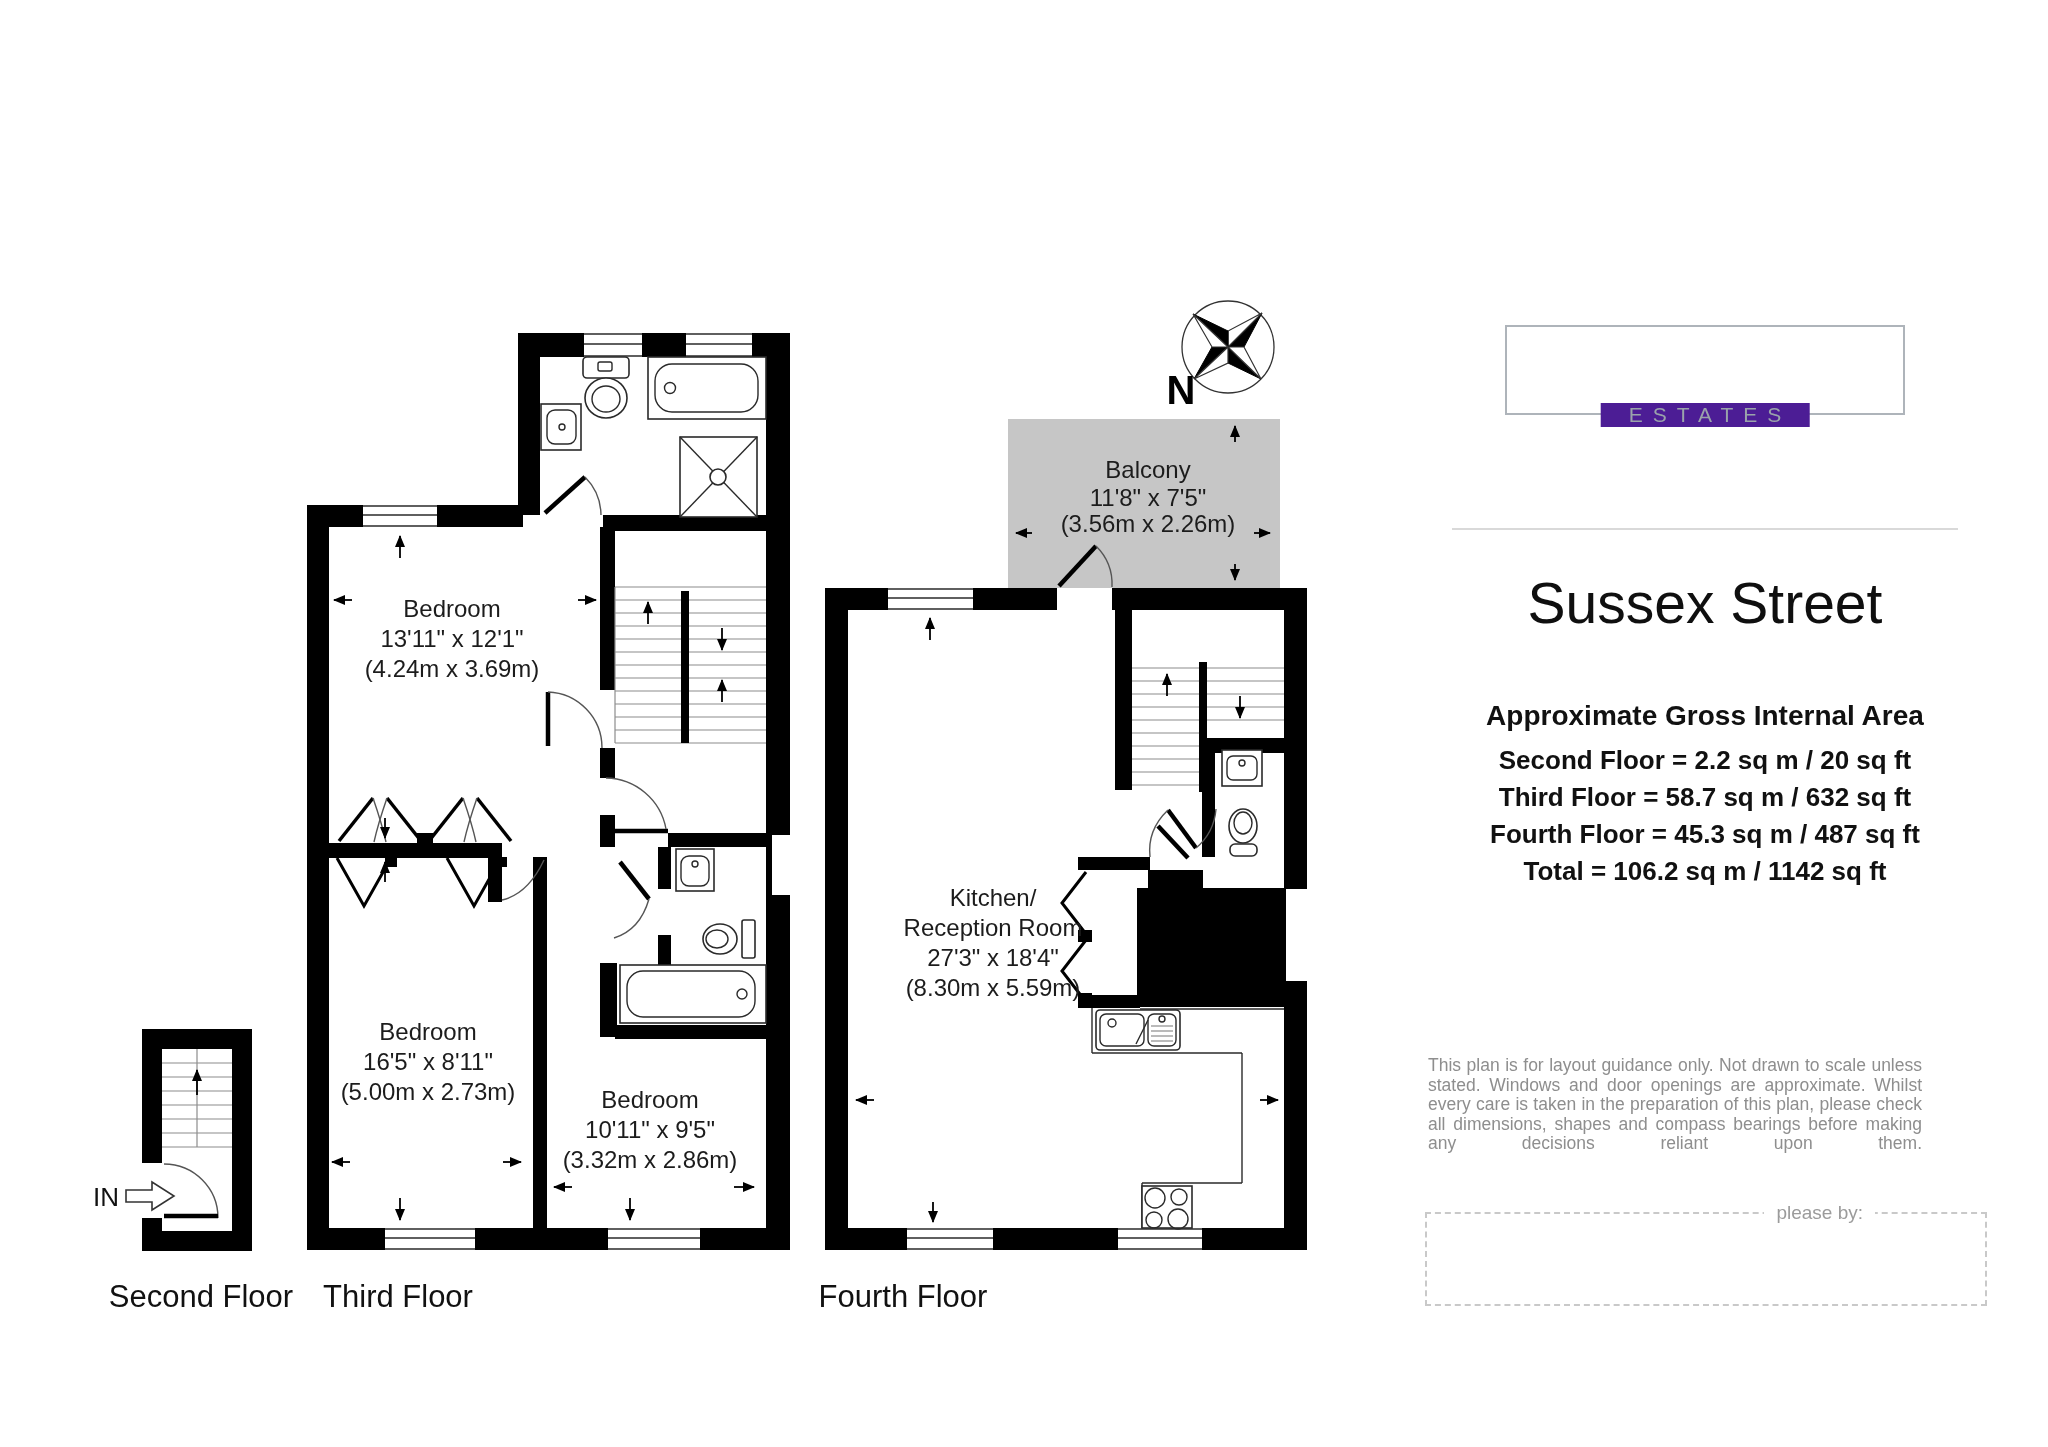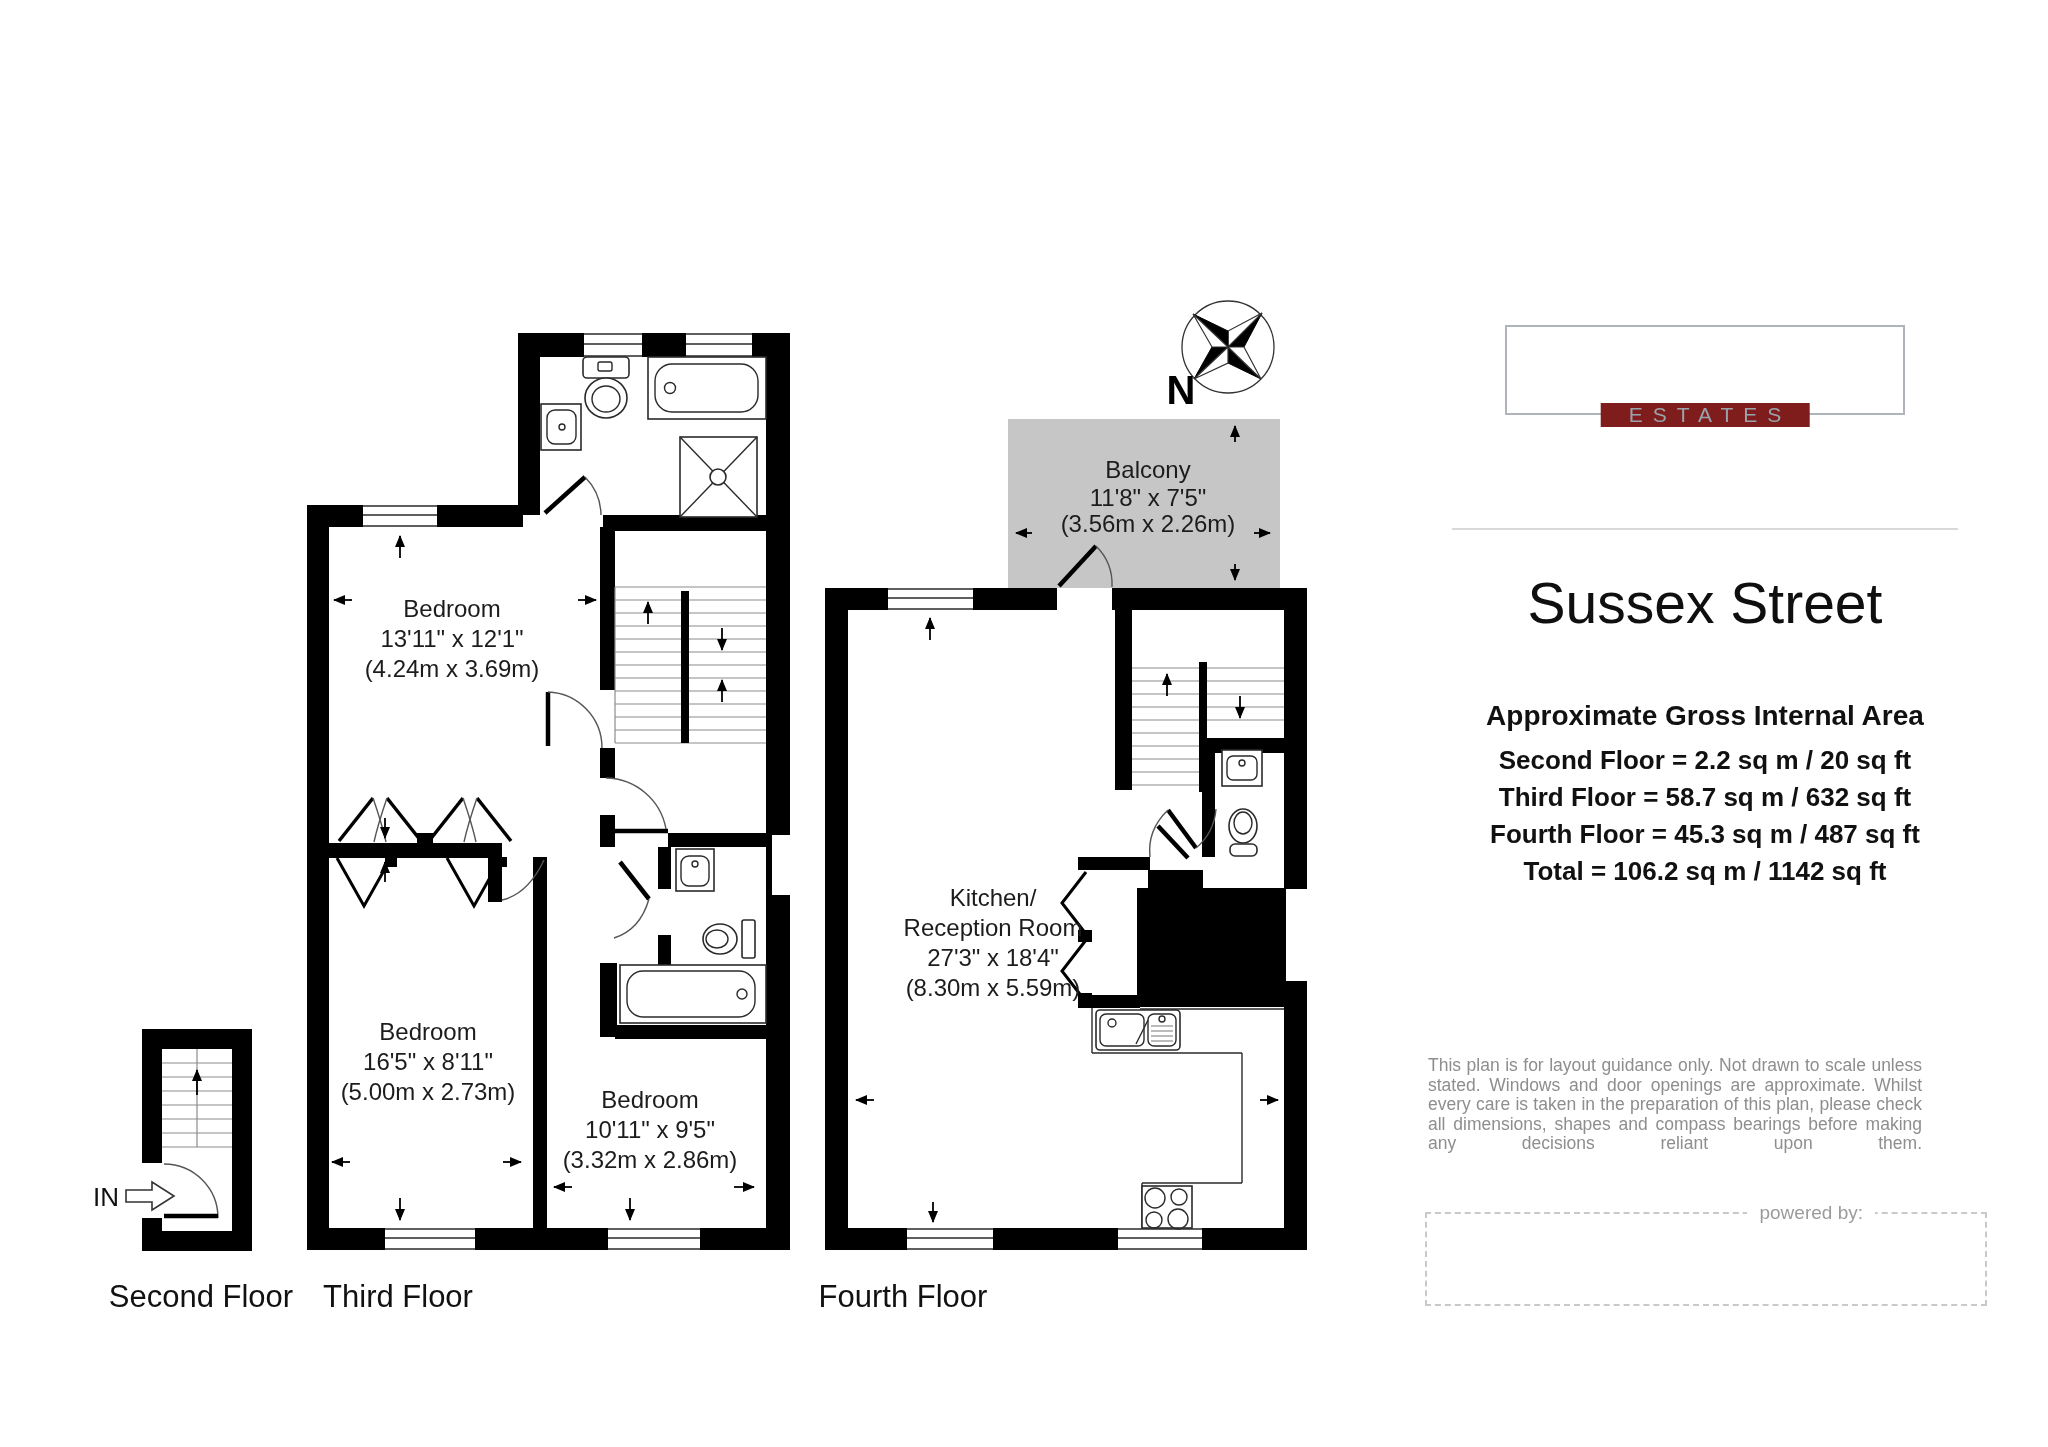--- a/index.html
+++ b/index.html
@@ -25,21 +25,21 @@
   .northlabel{font:bold 40px "Liberation Sans",sans-serif;fill:#000;text-anchor:middle;}
   .compassline{fill:#fff;stroke:#333;stroke-width:1.2;}
   .compassblack{fill:#000;stroke:#000;stroke-width:1;}
 
   
   .logo-box{position:absolute;left:1505px;top:325px;width:396px;height:86px;
             border:2px solid #aeb4ba;text-align:center;}
   .logo-main{margin-top:12px;font-family:"Liberation Serif",serif;font-size:46px;
              color:#232a4d;letter-spacing:15px;text-indent:15px;}
   .logo-sub{position:absolute;left:50%;bottom:-14px;transform:translateX(-50%);
-            background:#7f1d1d;padding:0 18px;font-size:21px;color:#9aa3ab;
+            background:#4c1d95;padding:0 18px;font-size:21px;color:#9aa3ab;
             letter-spacing:10px;text-indent:10px;white-space:nowrap;}
   .divider{position:absolute;left:1452px;top:528px;width:506px;height:2px;background:#d9d9d9;}
   .prop-title{position:absolute;left:1440px;top:570px;width:530px;text-align:center;
               font-size:57px;color:#0f0f0f;}
   .area-block{position:absolute;left:1440px;top:700px;width:530px;text-align:center;color:#111;font-weight:bold;}
   .area-heading{font-size:28px;margin-bottom:10px;}
   .area-line{font-size:26px;line-height:37px;}
   .disclaimer{position:absolute;left:1428px;top:1056px;width:494px;font-size:17.5px;
               line-height:19.5px;color:#8e8e8e;text-align:justify;text-align-last:justify;}
   .powered-box{position:absolute;left:1425px;top:1212px;width:558px;height:90px;
@@ -401,14 +401,14 @@
   <div class="area-heading">Approximate Gross Internal Area</div>
   <div class="area-line">Second Floor = 2.2 sq m / 20 sq ft</div>
   <div class="area-line">Third Floor = 58.7 sq m / 632 sq ft</div>
   <div class="area-line">Fourth Floor = 45.3 sq m / 487 sq ft</div>
   <div class="area-line">Total = 106.2 sq m / 1142 sq ft</div>
 </div>
 
 <div class="disclaimer">This plan is for layout guidance only. Not drawn to scale unless stated. Windows and door openings are approximate. Whilst every care is taken in the preparation of this plan, please check all dimensions, shapes and compass bearings before making any decisions reliant upon them.</div>
 
 <div class="powered-box">
-  <div class="powered-caption">powered by:</div>
+  <div class="powered-caption">please by:</div>
 </div>
 
 </body></html>

